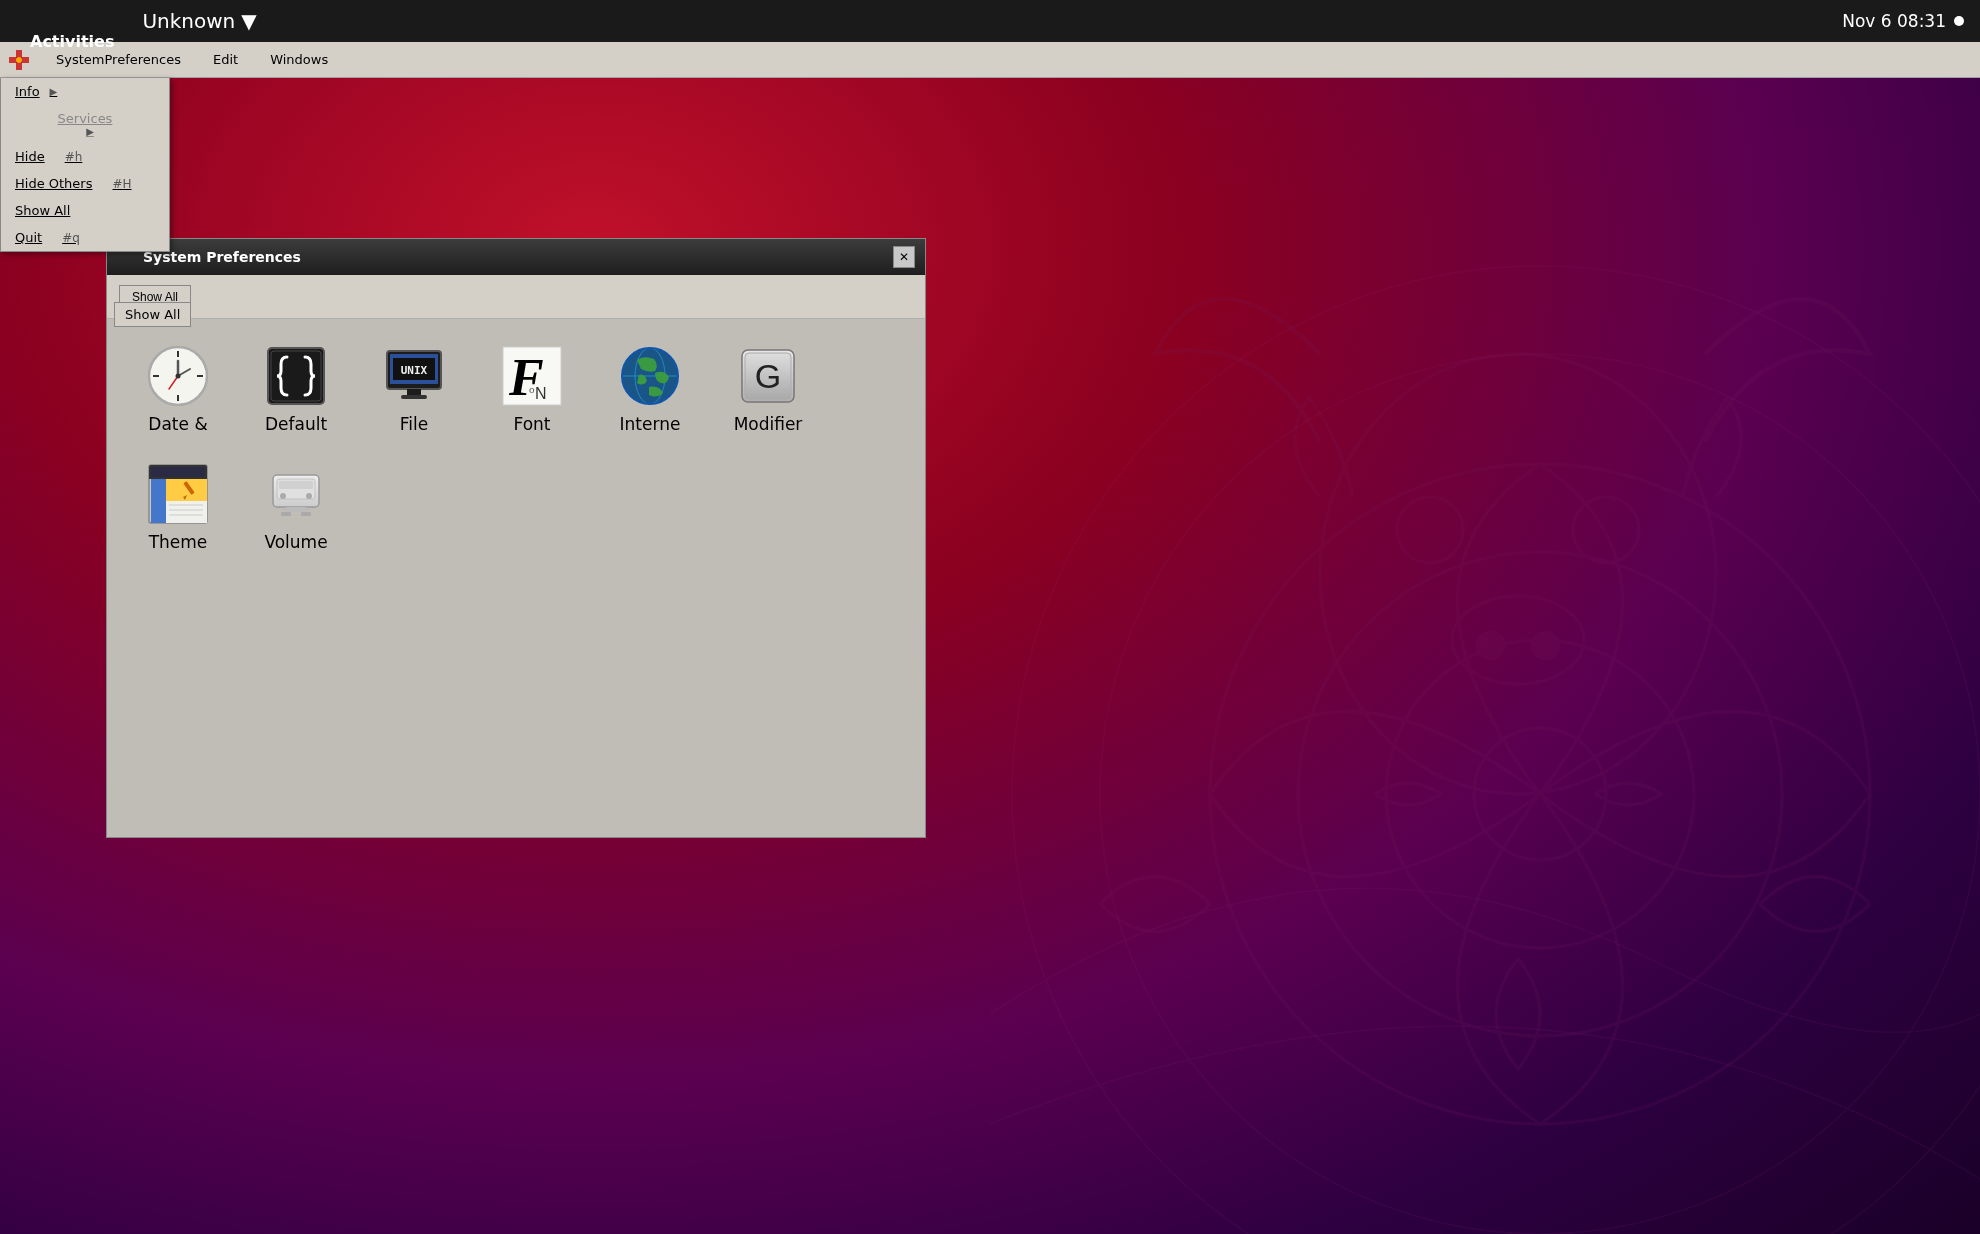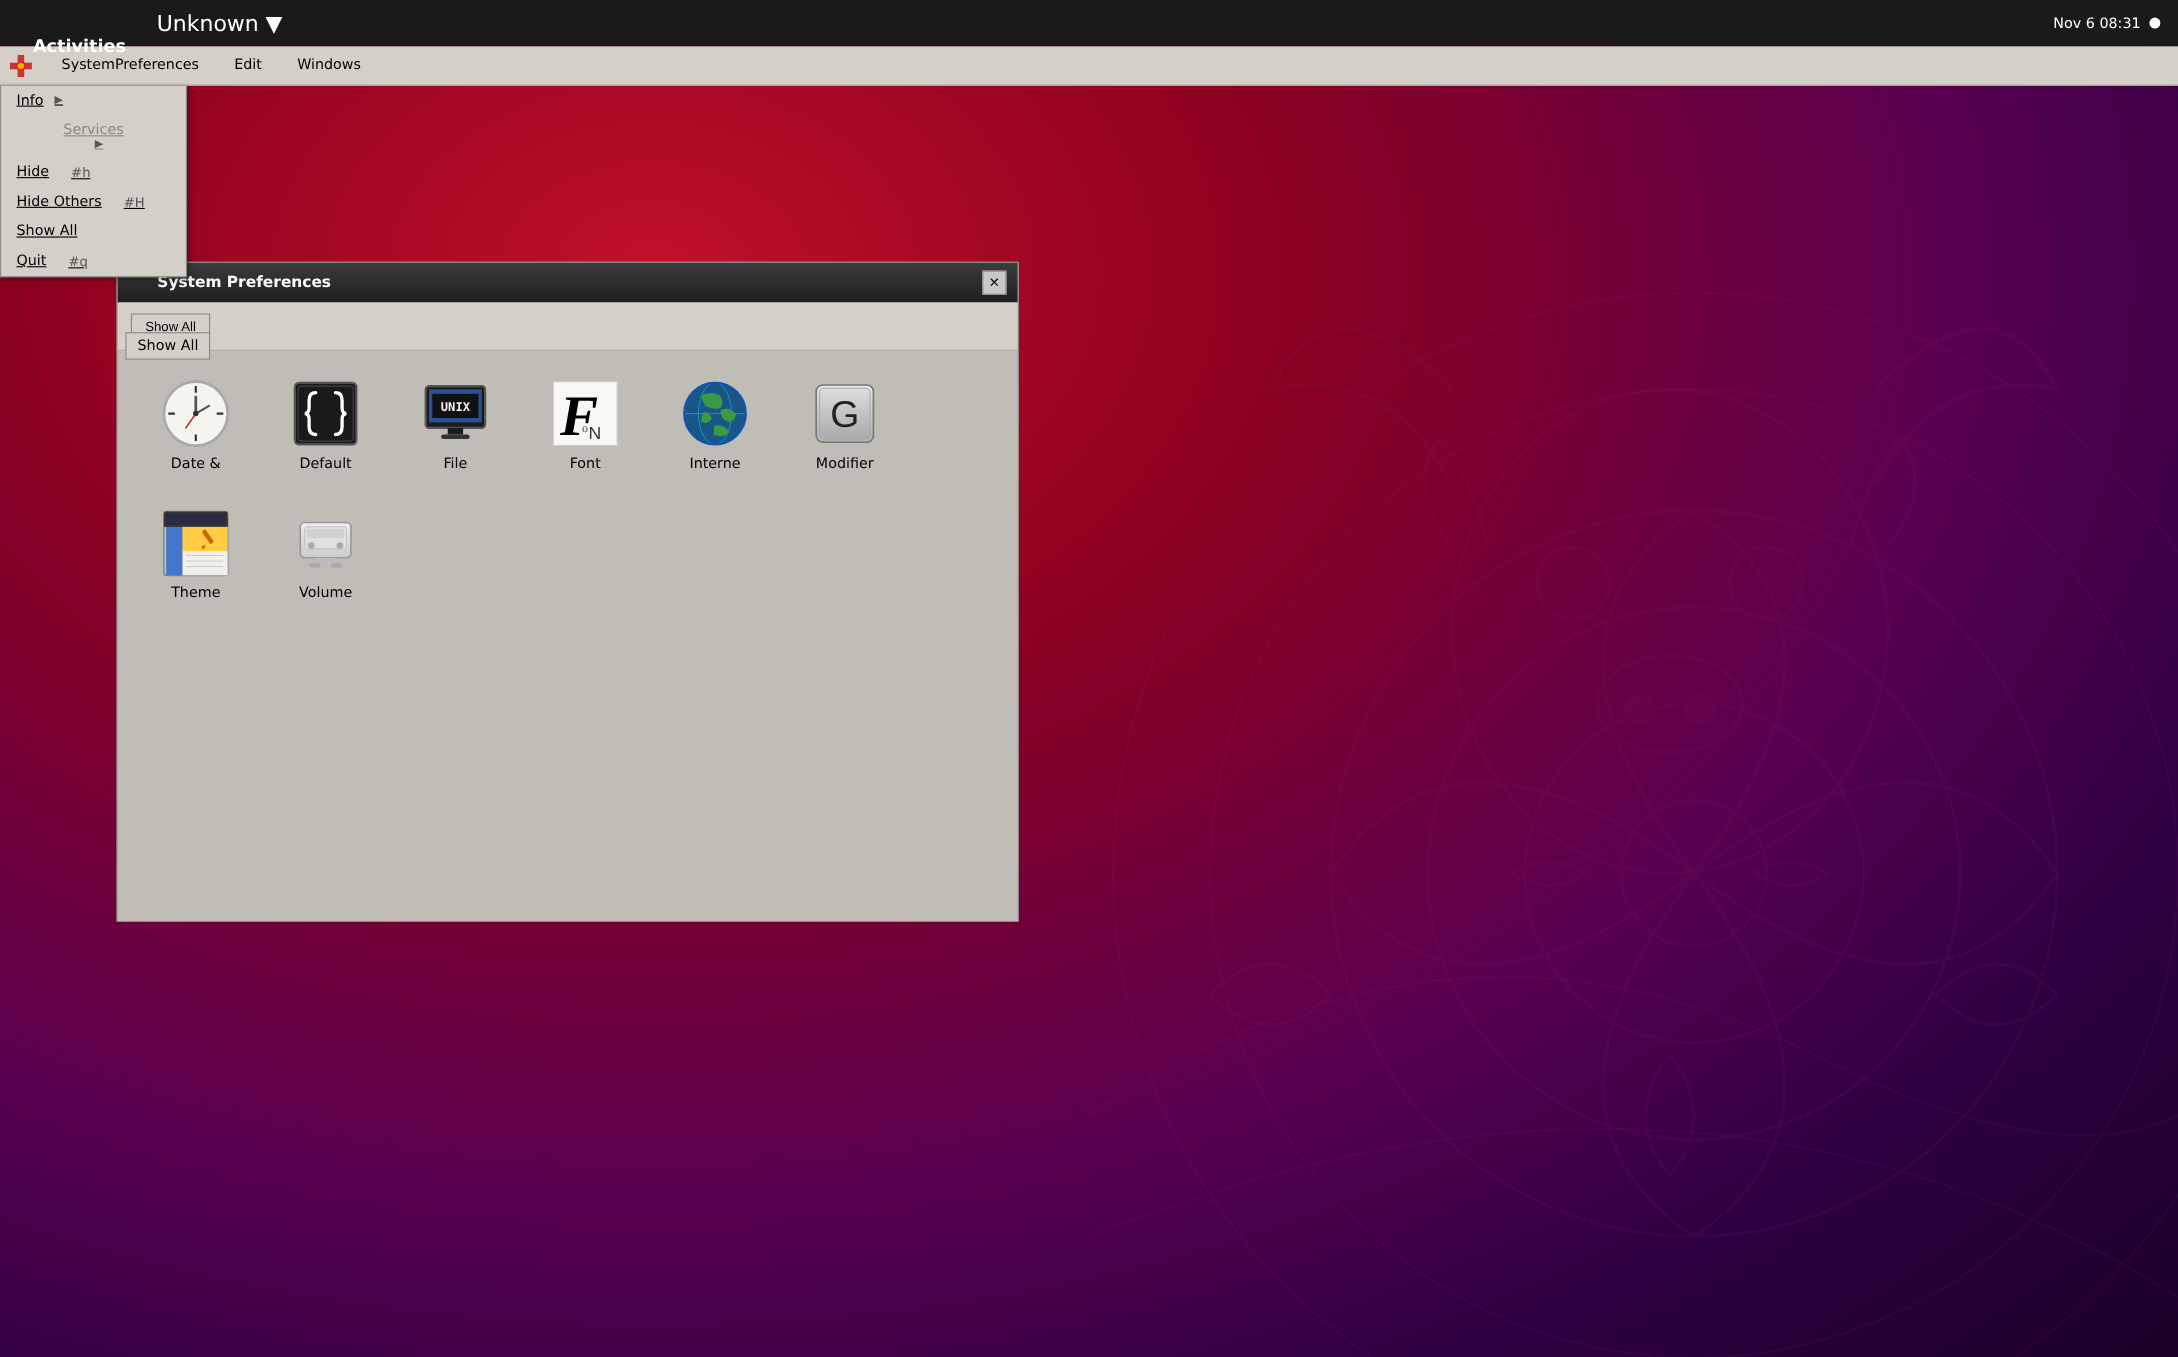--- a/index.html
+++ b/index.html
@@ -73,21 +73,21 @@
       font-size: 20px;
       font-weight: 500;
       padding: 6px 14px;
     }
 
     .menubar-right {
       display: flex;
       align-items: center;
       gap: 8px;
       color: #ffffff;
-      font-size: 13px;
+      font-size: 17px;
     }
 
     .status-dot {
       width: 10px;
       height: 10px;
       background: #ffffff;
       border-radius: 50%;
       display: inline-block;
     }
 
@@ -263,21 +263,21 @@
     .pref-icon-img {
       width: 64px;
       height: 64px;
       display: flex;
       align-items: center;
       justify-content: center;
       margin-bottom: 6px;
     }
 
     .pref-icon-label {
-      font-size: 13px;
+      font-size: 17px;
       color: #000;
       text-align: center;
       line-height: 1.2;
     }
 
     
     .chevron-icon {
       font-size: 10px;
       color: #555;
     }

